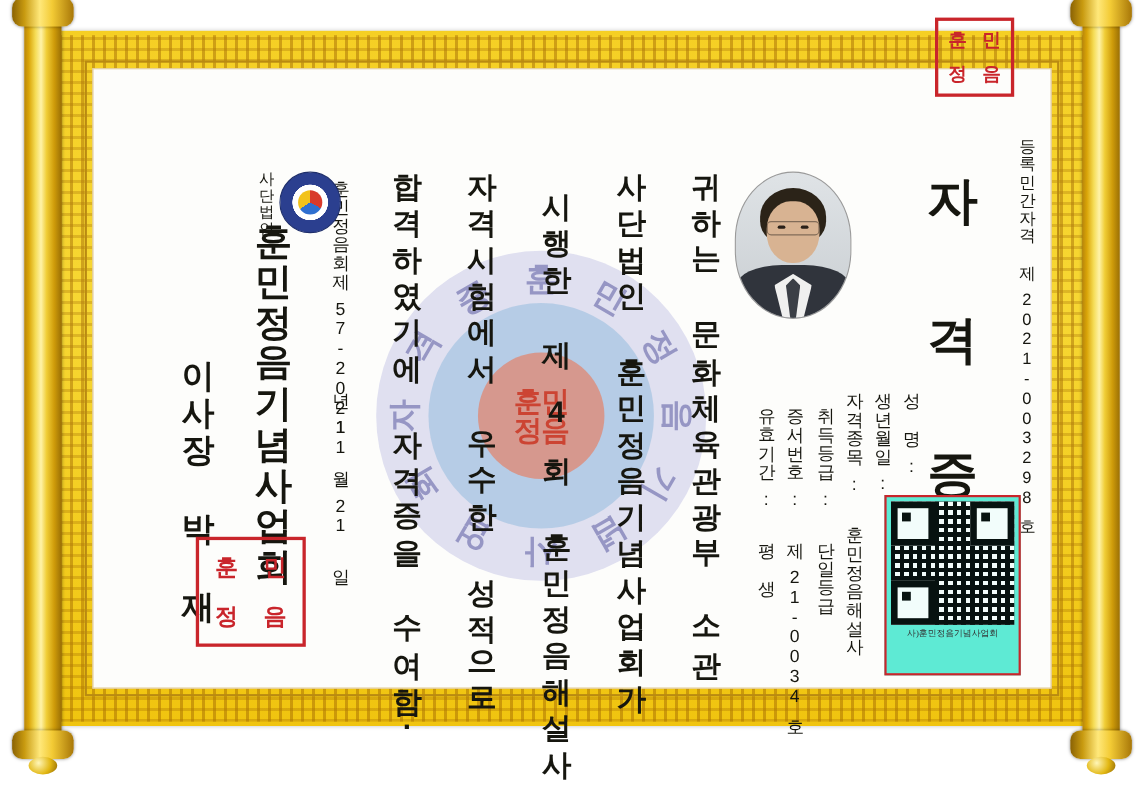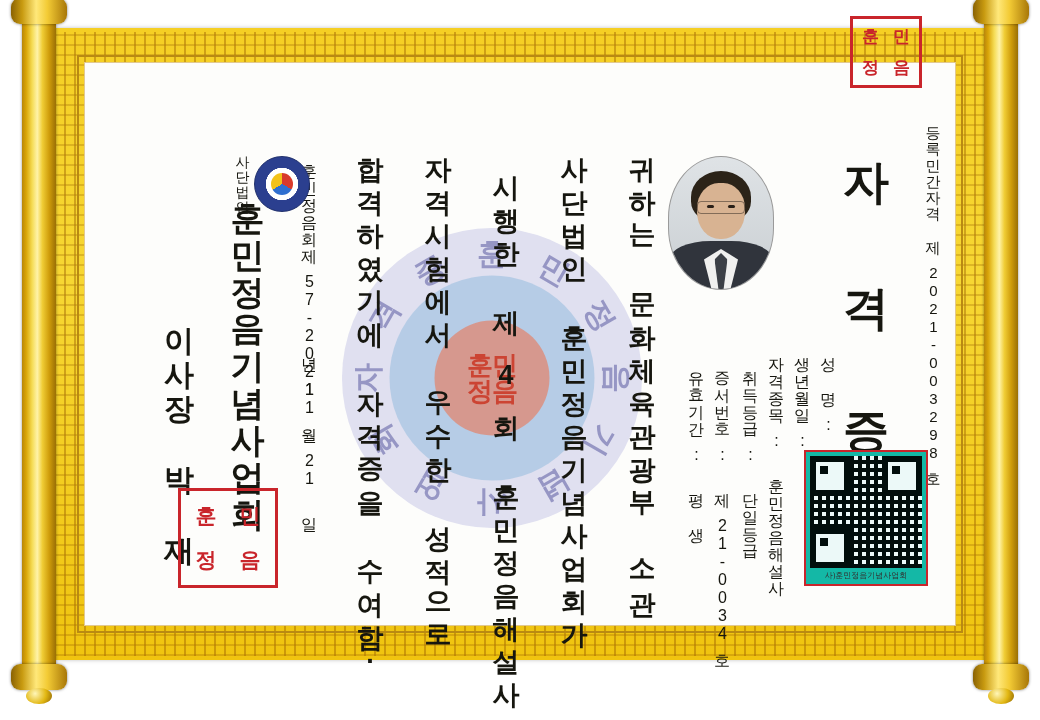--- a/index.html
+++ b/index.html
@@ -409,23 +409,23 @@
     padding: 3px;
   }
   #seal-bottom .ch { font-size: 21px; }
 
   
   .qr-box {
     position: absolute;
     right: 62px;
     top: 422px;
     width: 124px;
-    height: 136px;
+    height: 164px;
     border: 2px solid #c9252b;
-    background: #14b8a6;
+    background: #5eead4;
     z-index: 4;
     padding: 4px 4px 0 4px;
     box-sizing: border-box;
     font-family: Liberation Serif, serif;
   }
   .qr-code {
     width: 112px;
     height: 112px;
     background-color: #ffffff;
     background-image:

